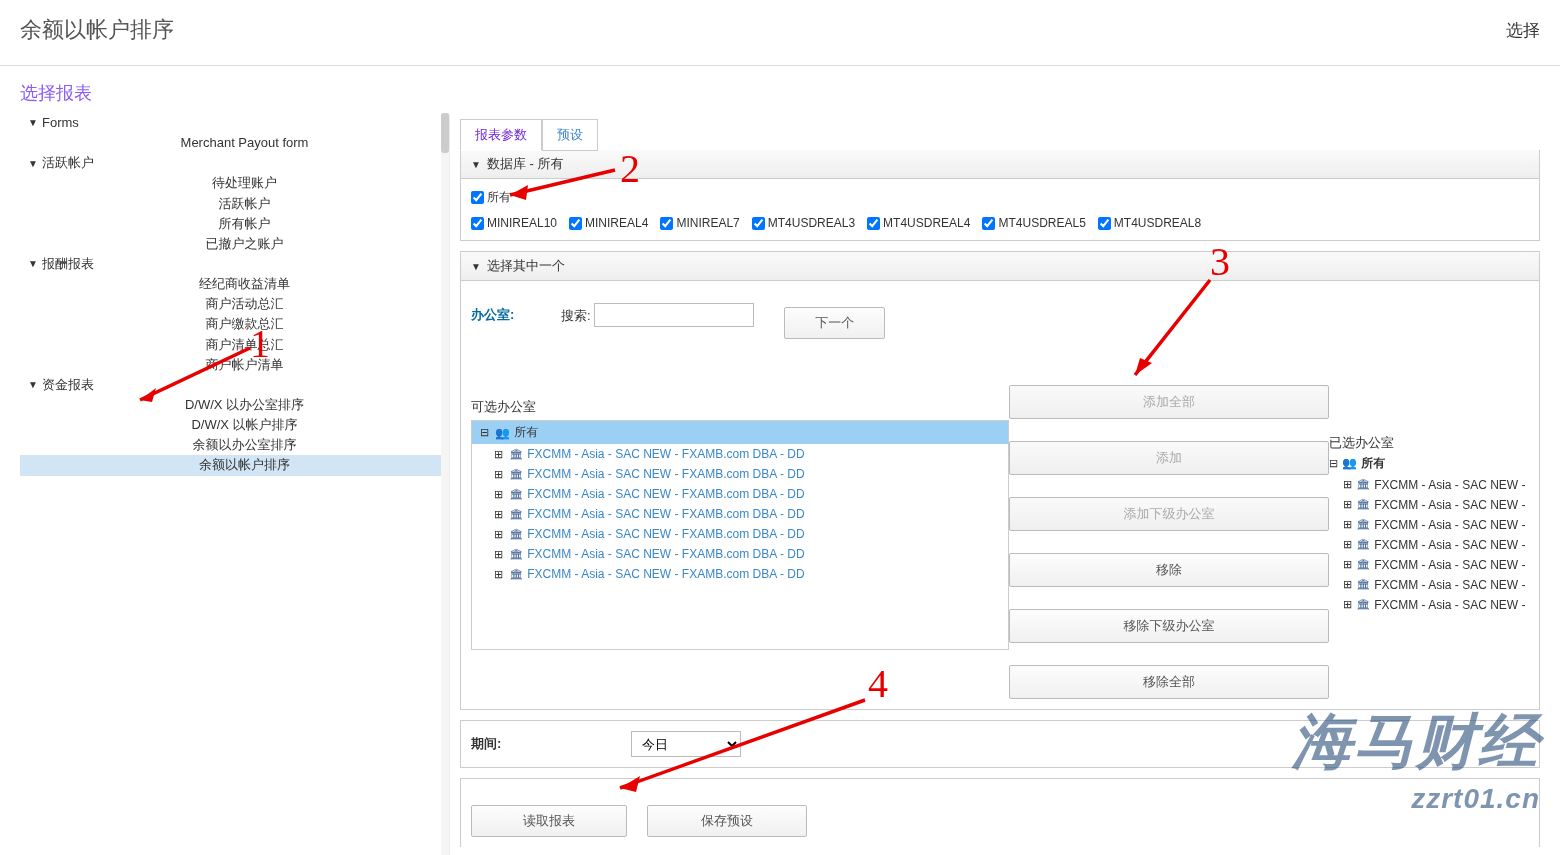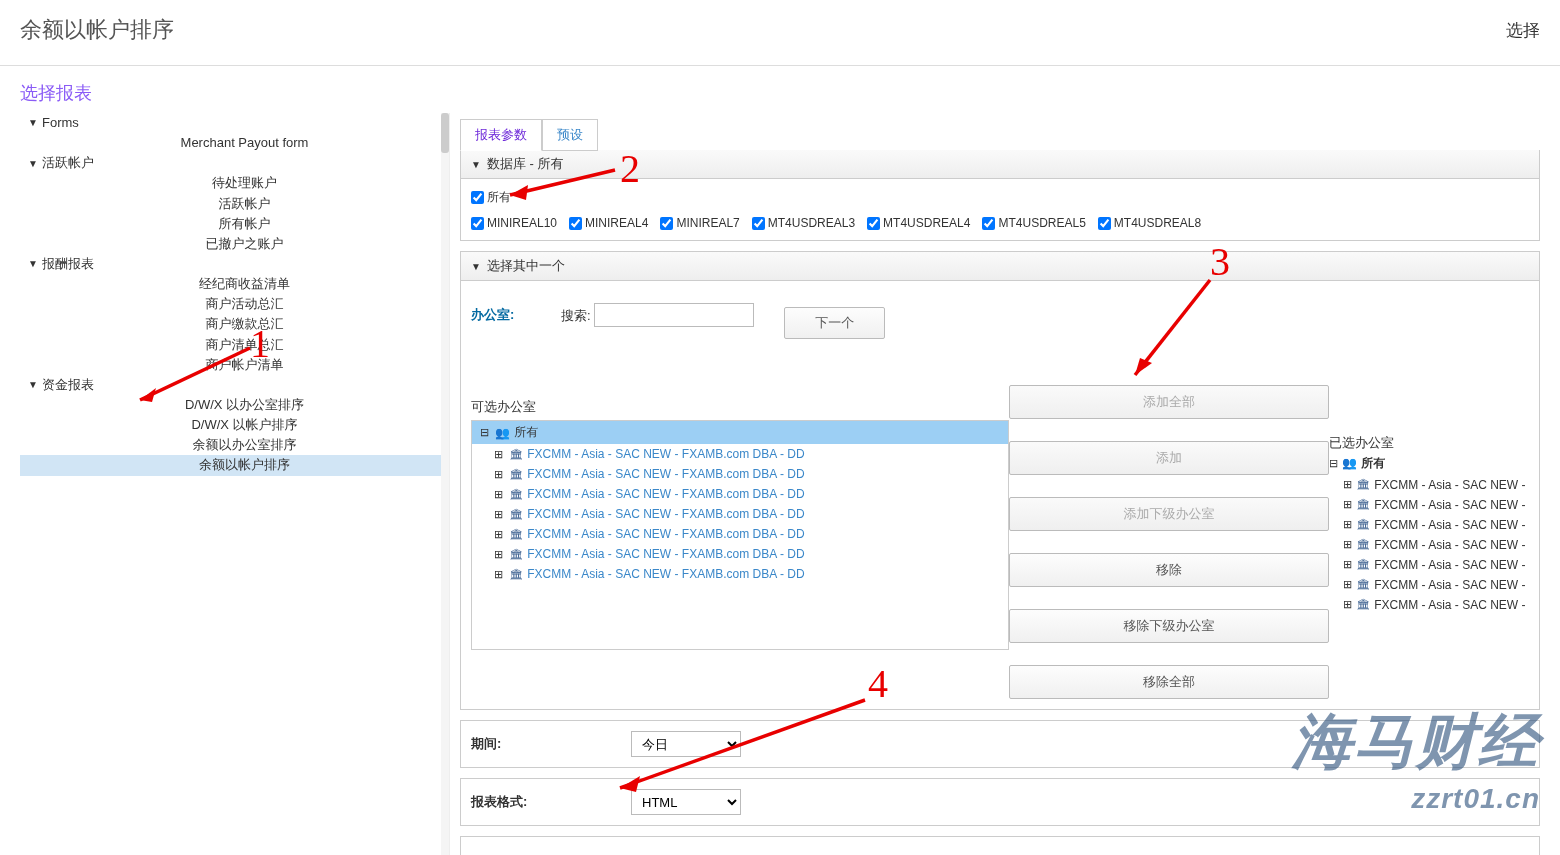--- a/index.html
+++ b/index.html
@@ -505,30 +505,20 @@
         <div class="panel-body">
           <div class="form-row">
             <span class="lbl">期间:</span>
             <select>
               <option>今日</option>
             </select>
           </div>
         </div>
       </div>
 
-      <div class="panel">
-        <div class="panel-body">
-          <div class="form-row">
-            <span class="lbl">报表格式:</span>
-            <select>
-              <option>HTML</option>
-            </select>
-          </div>
-        </div>
-      </div>
 
       <div class="panel" style="border-bottom:none;">
         <div class="panel-body">
           <div class="bottom-btns">
             <span class="btn" style="width:156px;">读取报表</span>
             <span class="btn" style="width:160px;">保存预设</span>
           </div>
         </div>
       </div>
 

